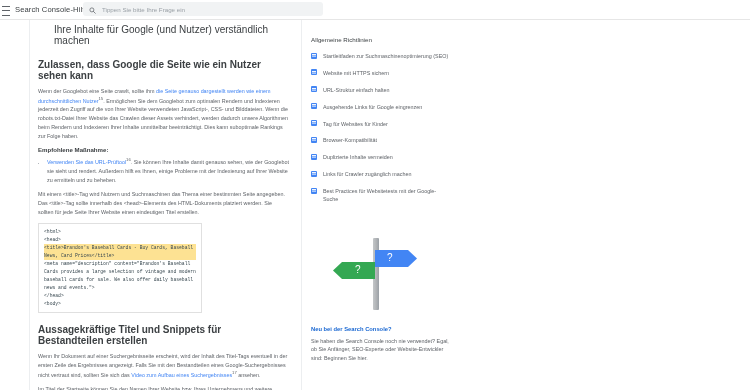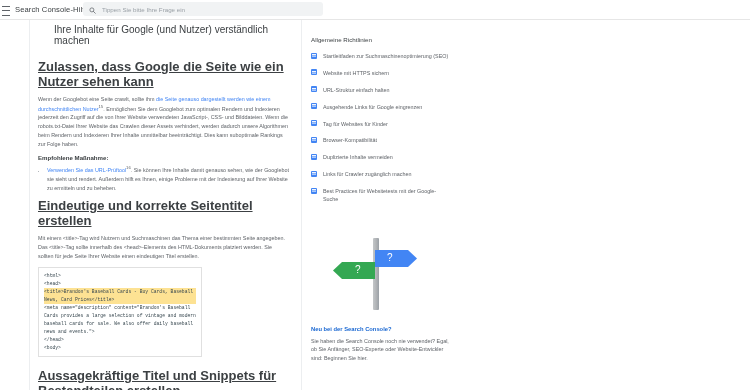--- a/index.html
+++ b/index.html
@@ -56,23 +56,22 @@
 
   
   .article {
     position: absolute; left: 38px; top: 24px; width: 251px;
   }
   h1.page-title {
     font-size: 10px; font-weight: 400; color: #3c4043;
     margin: 0 0 13px 16px; letter-spacing: 0;
   }
   h2.sec {
-    font-size: 13px; font-weight: 700; color: #3c4043;
+    font-size: 10px; font-weight: 700; color: #3c4043;
     margin: 0 0 6px 0;
-    text-decoration: underline;
   }
   h3.sub {
     font-size: 6.1px; font-weight: 700; color: #3c4043; margin: 0 0 4px 0;
   }
   p.body {
     font-size: 5.4px; line-height: 1.62; color: #5f6368;
     margin: 0 0 6px 0; text-align: left;
   }
   a.lnk { color: #4285f4; text-decoration: none; }
   sup.ref { font-size: 4.2px; color: #5f6368; vertical-align: super; }
@@ -175,21 +174,20 @@
     <h1 class="page-title">Ihre Inhalte für Google (und Nutzer) verständlich machen</h1>
 
     <h2 class="sec">Zulassen, dass Google die Seite wie ein Nutzer sehen kann</h2>
     <p class="body"><span>Wenn der Googlebot eine Seite crawlt, sollte ihm </span><a class="lnk" href="#">die Seite genauso dargestellt werden wie einem durchschnittlichen Nutzer</a><sup class="ref">15</sup><span>. Ermöglichen Sie dem Googlebot zum optimalen Rendern und Indexieren jederzeit den Zugriff auf die von Ihrer Website verwendeten JavaScript-, CSS- und Bilddateien. Wenn die robots.txt-Datei Ihrer Website das Crawlen dieser Assets verhindert, werden dadurch unsere Algorithmen beim Rendern und Indexieren Ihrer Inhalte unmittelbar beeinträchtigt. Dies kann suboptimale Rankings zur Folge haben.</span></p>
 
     <h3 class="sub">Empfohlene Maßnahme:</h3>
     <ul class="bul">
       <li><a class="lnk" href="#">Verwenden Sie das URL-Prüftool</a><sup class="ref">16</sup><span>. Sie können Ihre Inhalte damit genauso sehen, wie der Googlebot sie sieht und rendert. Außerdem hilft es Ihnen, einige Probleme mit der Indexierung auf Ihrer Website zu ermitteln und zu beheben.</span></li>
     </ul>
 
-    <h2 class="sec">Eindeutige und korrekte Seitentitel erstellen</h2>
     <p class="body">Mit einem &lt;title&gt;-Tag wird Nutzern und Suchmaschinen das Thema einer bestimmten Seite angegeben. Das &lt;title&gt;-Tag sollte innerhalb des &lt;head&gt;-Elements des HTML-Dokuments platziert werden. Sie sollten für jede Seite Ihrer Website einen eindeutigen Titel erstellen.</p>
 
     <div class="codebox">
       <div class="cl">&lt;html&gt;</div>
       <div class="cl">&lt;head&gt;</div>
       <div class="cl hl">&lt;title&gt;Brandon's Baseball Cards - Buy Cards, Baseball News, Card Prices&lt;/title&gt;</div>
       <div class="cl">&lt;meta name="description" content="Brandon's Baseball Cards provides a large selection of vintage and modern baseball cards for sale. We also offer daily baseball news and events."&gt;</div>
       <div class="cl">&lt;/head&gt;</div>
       <div class="cl">&lt;body&gt;</div>
     </div>

